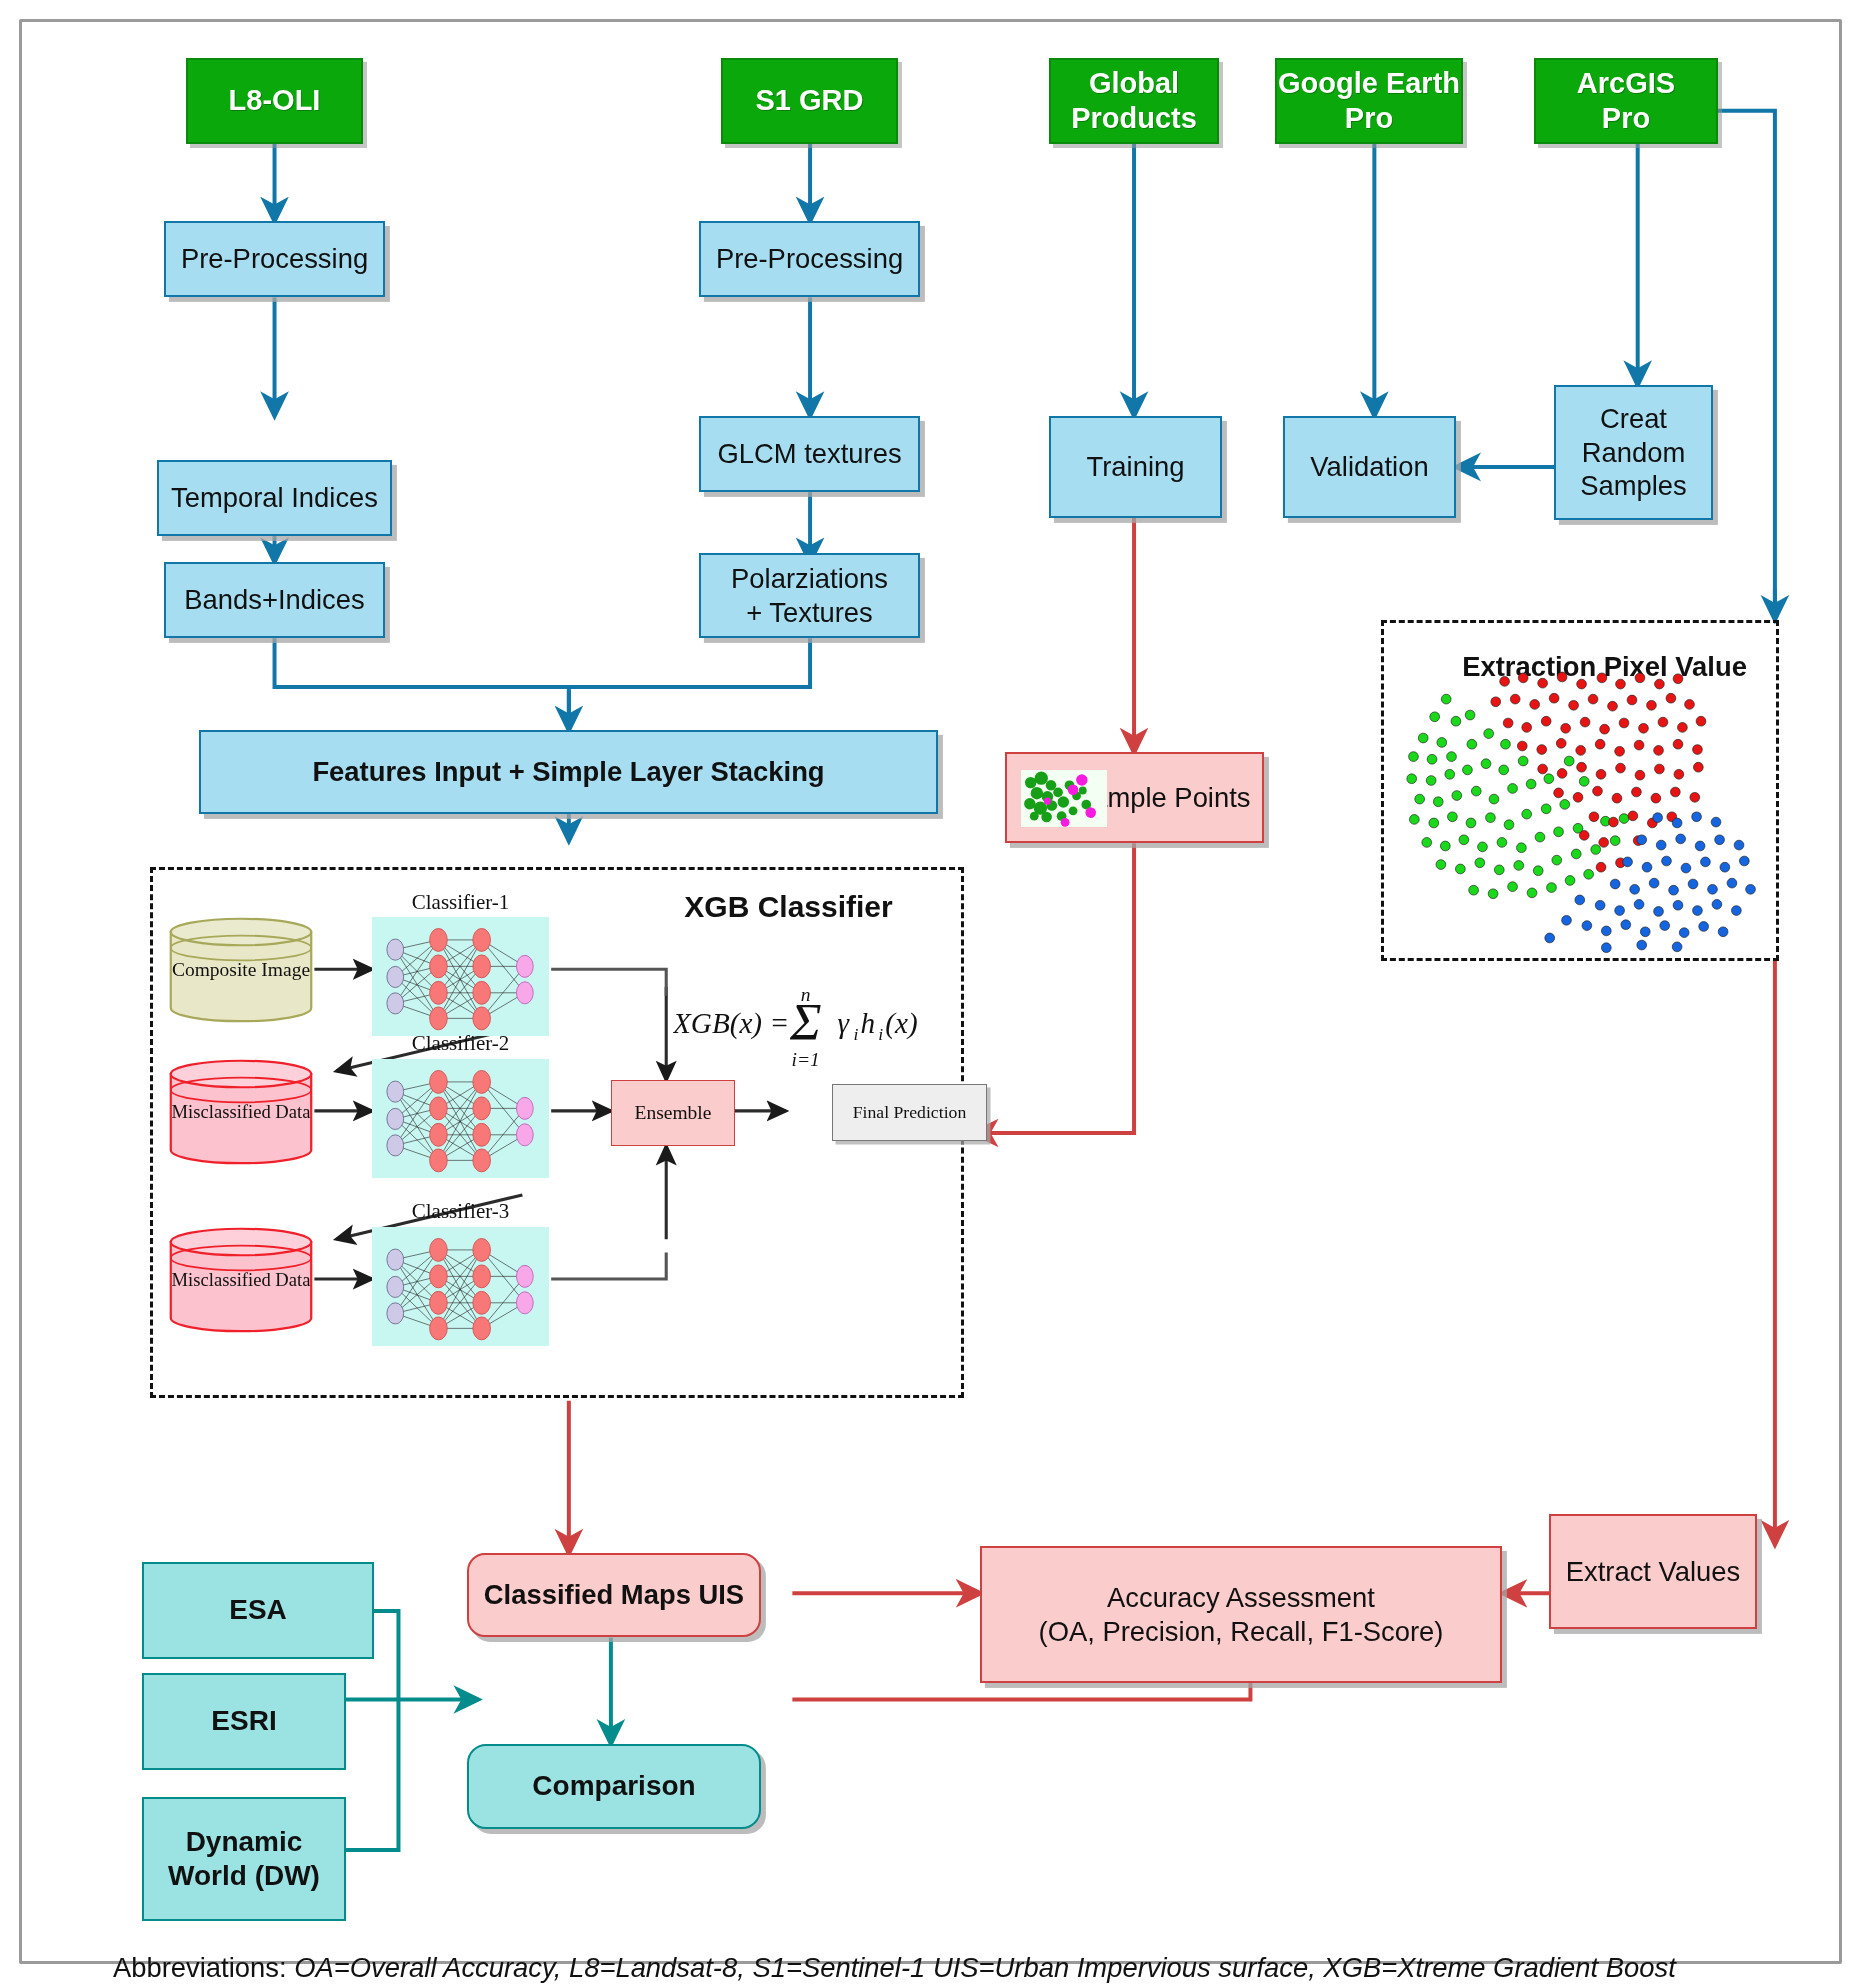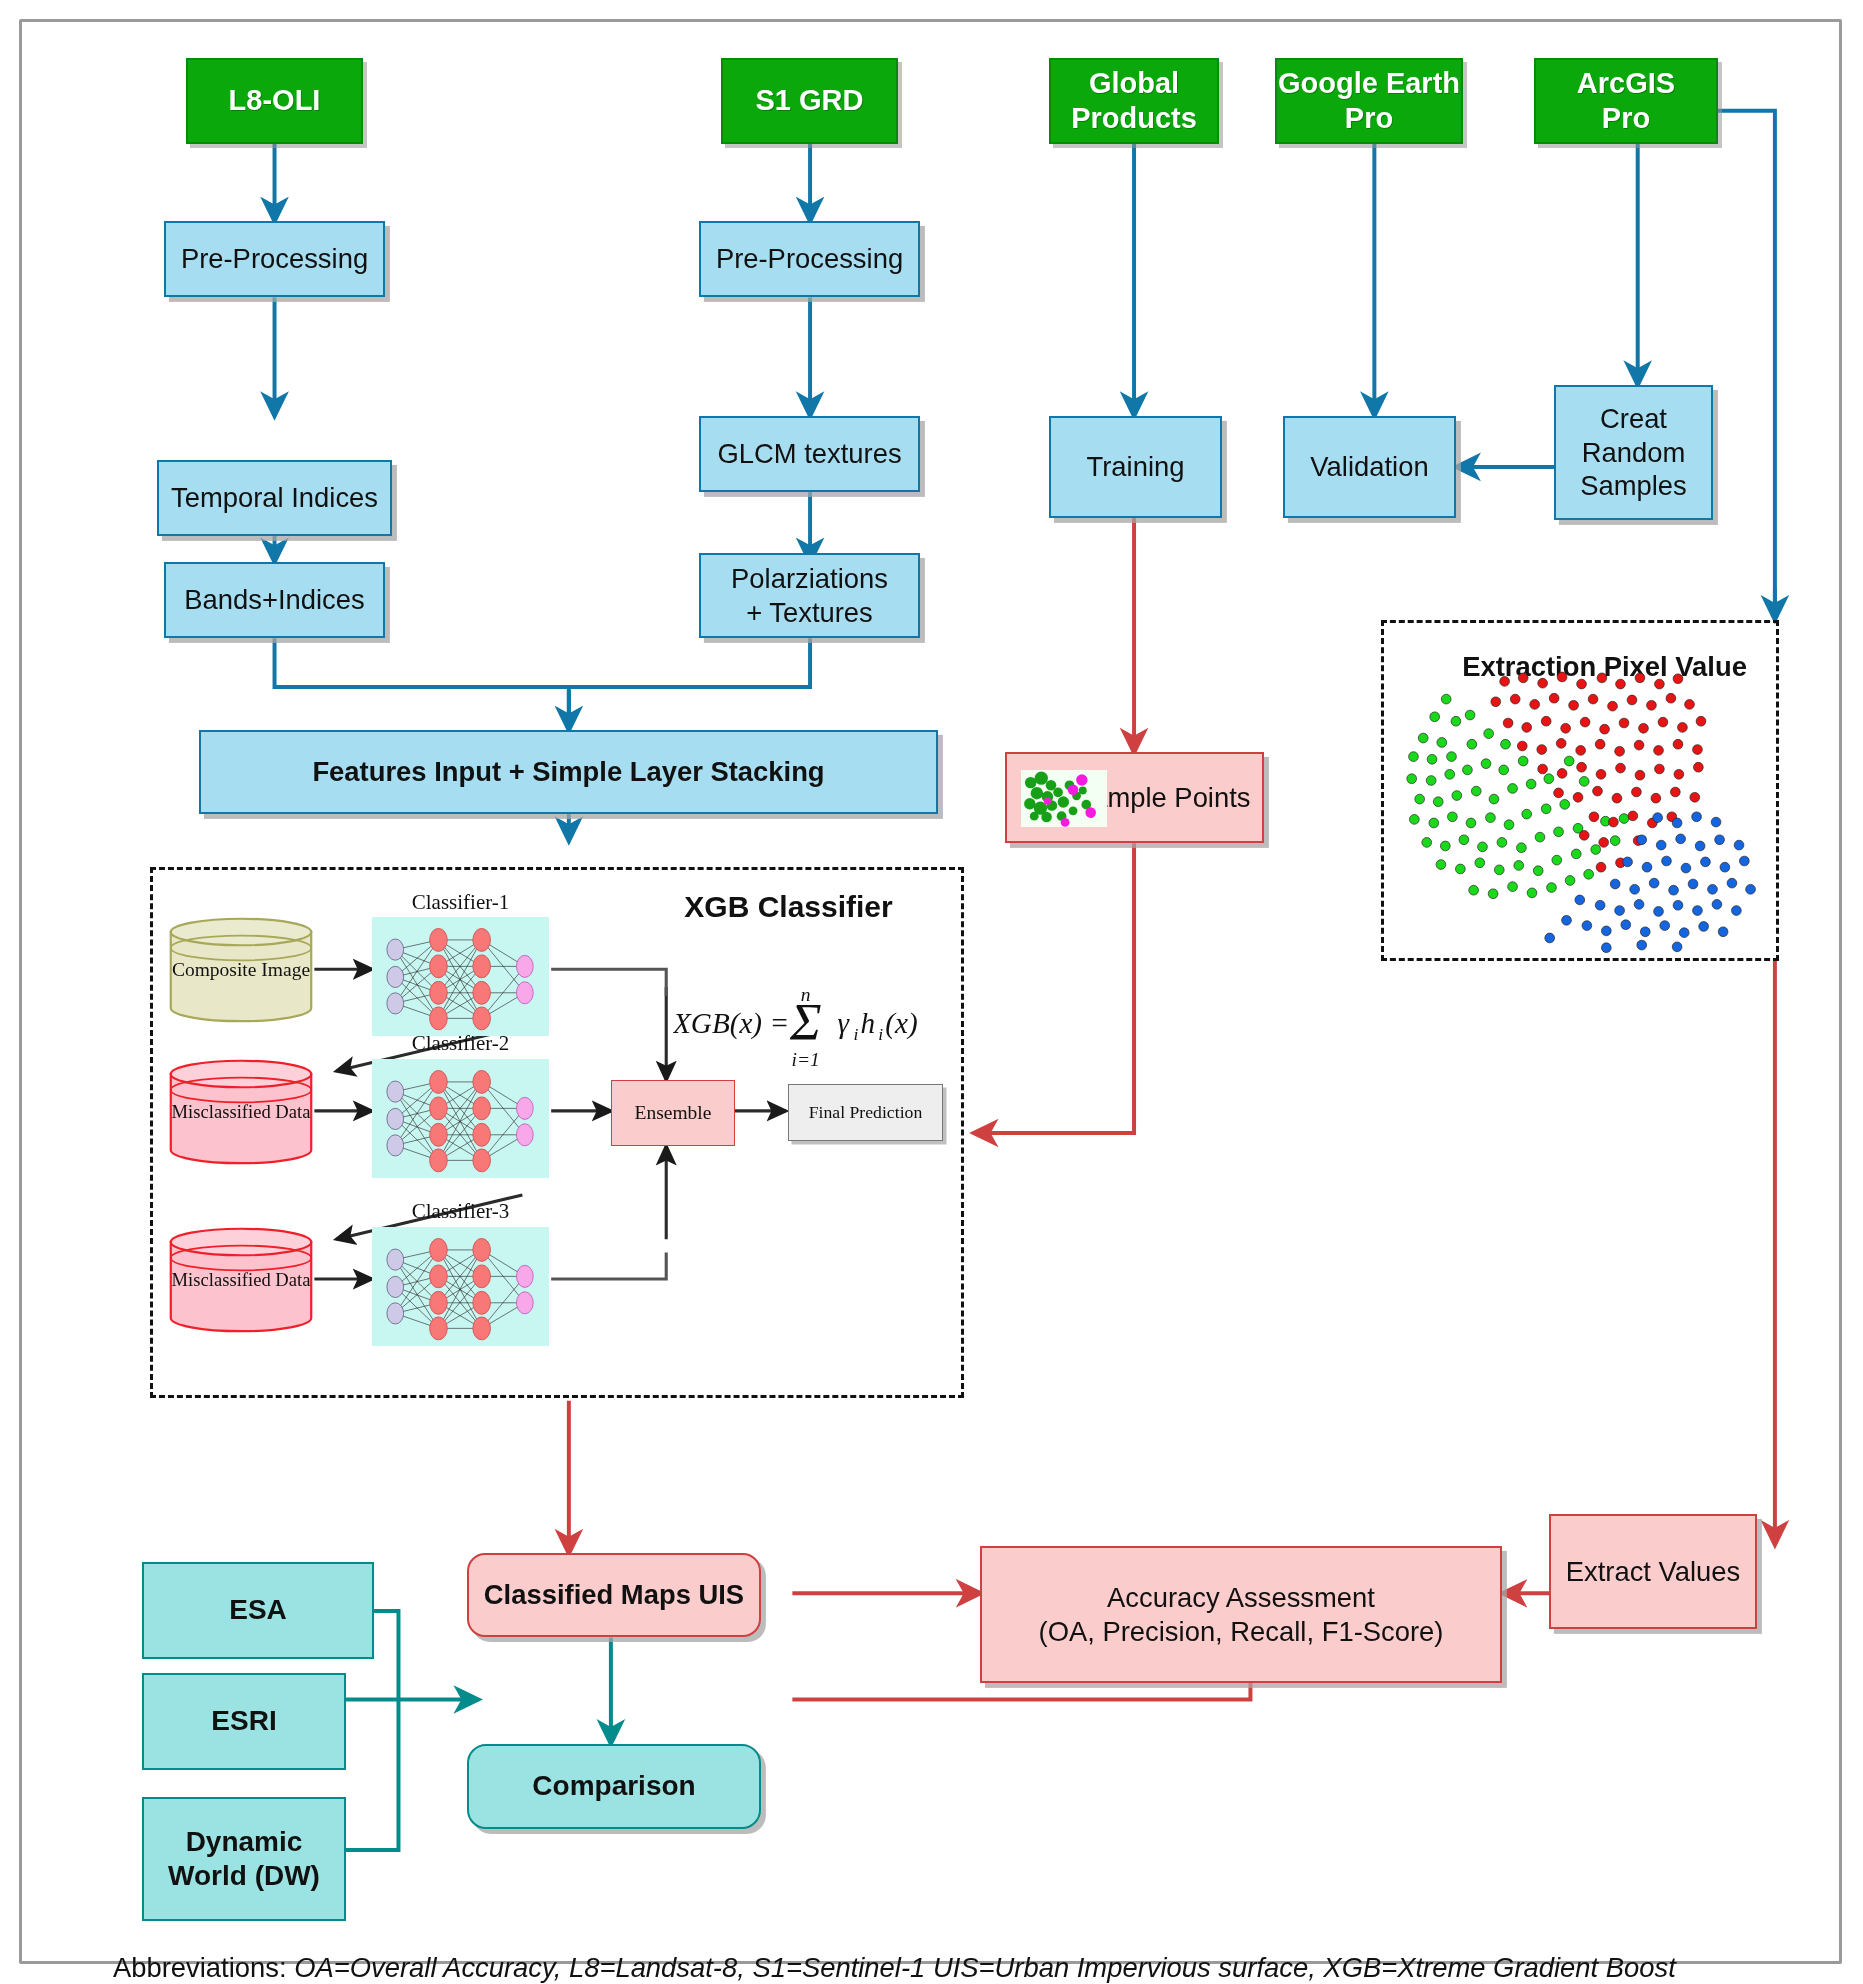--- a/index.html
+++ b/index.html
@@ -21,21 +21,21 @@
   .pink{background:#fbcccc;border:2.7px solid #cf4040;color:#111111;font-size:27.4px;
         box-shadow:4.9px 4.9px 0 rgba(165,165,165,.75);}
   .pink.bold{font-weight:bold;border-radius:18px;}
   
   .teal{background:#9be3e3;border:2.7px solid #048b8b;color:#111111;font-size:28px;font-weight:bold;
         box-shadow:4.9px 4.9px 0 rgba(165,165,165,.75);}
   .teal.noshadow{box-shadow:none;}
   
   .grey{background:#eeeeee;border:1.8px solid #777777;color:#111111;font-size:17.7px;
         font-family:"Liberation Serif", serif;
-        box-shadow:3.5px 3.5px 0 rgba(165,165,165,.7);}
+        box-shadow:3.5px 3.5px 0 rgba(165,165,165,.7);margin-left:44px;}
   .serif{font-family:"Liberation Serif", serif;}
   svg.layer{position:absolute;left:0;top:0;width:1864px;height:1985px;pointer-events:none;overflow:visible;}
   .dashbox{position:absolute;border:3.1px dashed #111111;box-sizing:border-box;background:transparent;}
   .dashlabel{position:absolute;font-weight:bold;color:#111;background:#fff;}
   .cyl{position:absolute;box-sizing:border-box;}
   .nnbox{position:absolute;background:#c8f7f2;box-sizing:border-box;}
   .clabel{position:absolute;font-family:"Liberation Serif", serif;color:#111;text-align:center;}
   .formula{position:absolute;font-family:"Liberation Serif", serif;font-style:italic;color:#111;}
   .footer{position:absolute;color:#111;font-size:27.4px;}
   .footer i{font-style:italic;}

